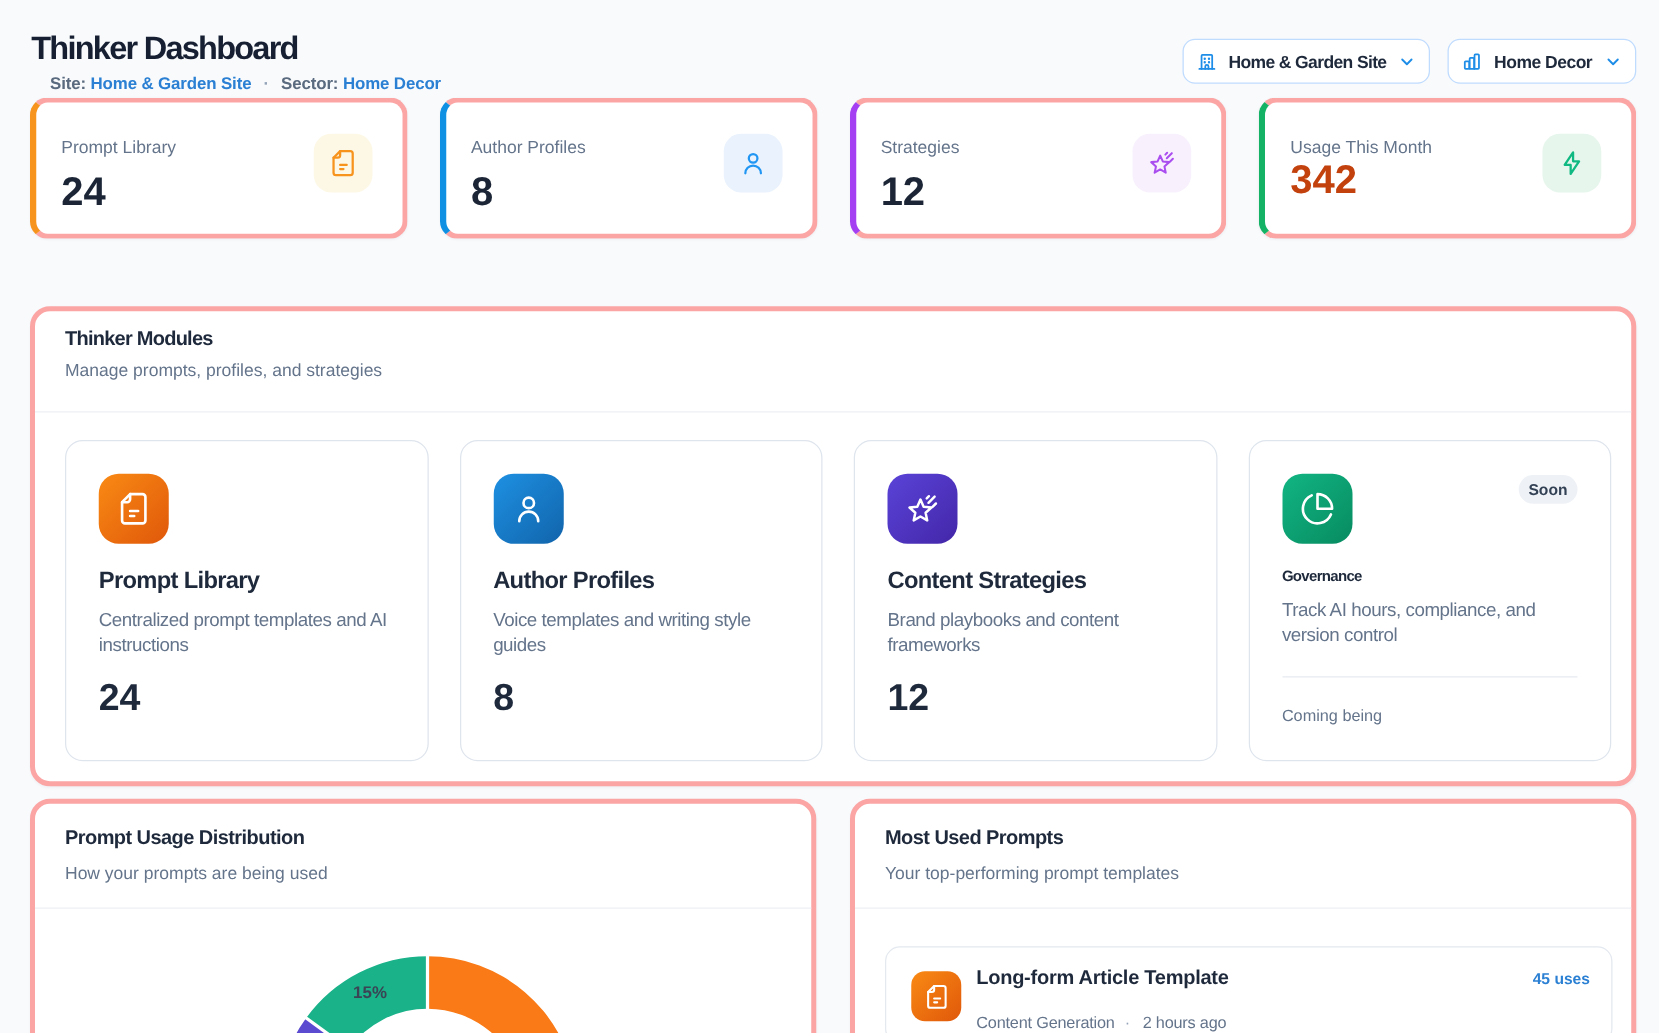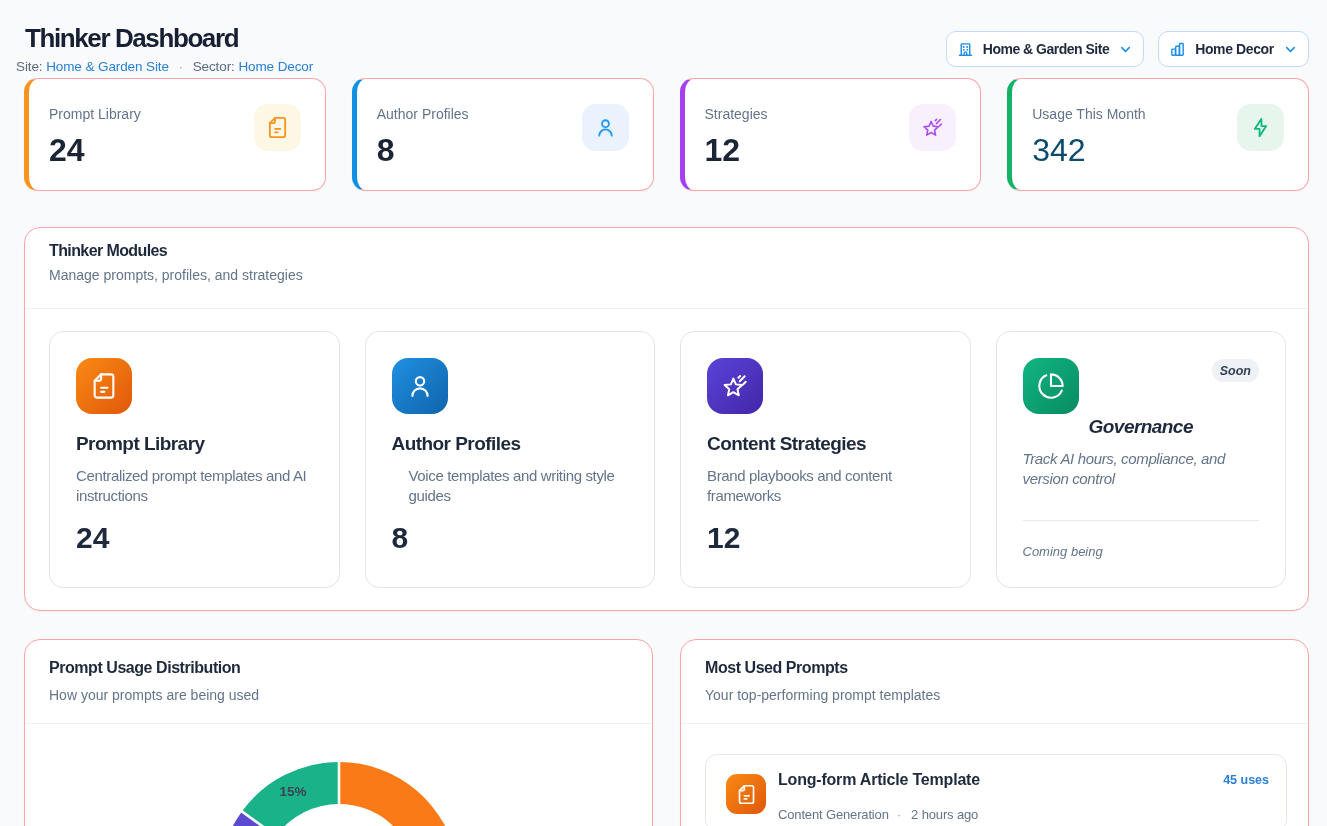--- a/index.html
+++ b/index.html
@@ -1,28 +1,28 @@
 <!DOCTYPE html>
 <html><head>
 <meta charset="utf-8">
 <style>
 * { margin:0; padding:0; box-sizing:border-box; }
 html,body { width:1327px; height:826px; overflow:hidden; background:#f8fafc; font-family:"Liberation Sans", sans-serif; color:#1e293b; }
 .abs { position:absolute; }
-.card { background:#fff; border:1px solid #fca5a5; border-radius:14px; box-shadow:0 1px 2px rgba(15,23,42,.04); }
+.card { background:#fff; border:4px solid #fca5a5; border-radius:14px; box-shadow:0 1px 2px rgba(15,23,42,.04); }
 .h1 { font-size:26px; font-weight:bold; letter-spacing:-1.4px; color:#172033; }
 .graytxt { color:#64748b; }
 .blue { color:#2b80d4; }
 .divider { position:absolute; left:0; right:0; height:1px; background:#edf0f4; }
 </style>
 </head>
 <body>
 
 <div class="abs h1" style="left:25px; top:23px;">Thinker Dashboard</div>
-<div class="abs" style="left:16px; top:59px; font-size:13.5px; font-weight:normal; color:#5b6b7f; letter-spacing:-.1px;">
+<div class="abs" style="left:40px; top:59px; font-size:13.5px; font-weight:bold; color:#5b6b7f; letter-spacing:-.1px;">
   Site: <span class="blue">Home &amp; Garden Site</span>
   <span style="color:#94a3b8; padding:0 6px;">·</span>
   Sector: <span class="blue">Home Decor</span>
 </div>
 
 <div class="abs" style="left:946px; top:31px; width:198px; height:36px; background:#fff; border:1px solid #bfdbfe; border-radius:10px; display:flex; align-items:center; justify-content:center; gap:9px;">
   <svg width="17" height="17" viewBox="0 0 24 24" fill="none" stroke="#1d8de8" stroke-width="2" stroke-linecap="round" stroke-linejoin="round">
     <path d="M6 20V5a1 1 0 0 1 1-1h10a1 1 0 0 1 1 1v15"></path>
     <path d="M3.5 20h17"></path>
     <path d="M10.2 20v-2.8a1.8 1.8 0 0 1 3.6 0V20"></path>
@@ -72,30 +72,30 @@
     <div style="font-size:32px; font-weight:bold; margin-top:10px; color:#1b2536;">12</div>
     <div class="abs" style="right:24px; top:25px; width:47px; height:47px; border-radius:14px; background:#f8f1fd; display:flex; align-items:center; justify-content:center;">
       <svg width="23" height="23" viewBox="0 0 24 24" fill="none" stroke="#ab4ef0" stroke-width="1.9" stroke-linecap="round" stroke-linejoin="round">
         <path d="M10.60 5.70 L12.77 10.61 L18.11 11.16 L14.12 14.74 L15.24 19.99 L10.60 17.30 L5.96 19.99 L7.08 14.74 L3.09 11.16 L8.43 10.61 Z" stroke-width="1.7"></path>
         <path d="M16.1 7.9 20.3 3.7 M14.9 4.9 16.4 3.4 M18.9 10.7 21.2 8.4" stroke-width="1.7"></path>
       </svg>
     </div>
   </div>
   <div class="card statcard" style="height:113px; border-radius:14px; position:relative; border-left:5px solid #14b264; padding:27px 20px 0 20px;">
     <div class="graytxt" style="font-size:14px;">Usage This Month</div>
-    <div style="font-size:32px; font-weight:normal; margin-top:10px; color:#0c4a6e;">342</div>
+    <div style="font-size:32px; font-weight:bold; color:#c2410c;">342</div>
     <div class="abs" style="right:24px; top:25px; width:47px; height:47px; border-radius:14px; background:#e6f6ec; display:flex; align-items:center; justify-content:center;">
       <svg width="23" height="23" viewBox="0 0 24 24" fill="none" stroke="#10b981" stroke-width="1.9" stroke-linecap="round" stroke-linejoin="round">
         <path d="M13 3L6 13.5h5L11 21l7-10.5h-5z"></path>
       </svg>
     </div>
   </div>
 </div>
 
-<div class="abs card" style="left:24px; top:227px; width:1285px; height:384px; border-radius:16px;">
+<div class="abs card" style="left:24px; top:245px; width:1285px; height:384px; border-radius:16px;">
   <div style="padding:13.5px 24px 0;">
     <div style="font-size:16px; font-weight:bold; letter-spacing:-.6px;">Thinker Modules</div>
     <div class="graytxt" style="font-size:14px; margin-top:7px;">Manage prompts, profiles, and strategies</div>
   </div>
   <div class="divider" style="top:80px;"></div>
   <div class="abs" style="left:24px; top:103px; width:1237px; display:grid; grid-template-columns:repeat(4,1fr); gap:25px;">
 
     <div style="border:1px solid #dfe5ed; border-radius:14px; height:257px; padding:26px; position:relative;">
       <div style="width:56px; height:56px; border-radius:16px; background:linear-gradient(135deg,#f98a14,#e0580a); display:flex; align-items:center; justify-content:center;">
         <svg width="28" height="28" viewBox="0 0 24 24" fill="none" stroke="#fff" stroke-width="1.8" stroke-linecap="round" stroke-linejoin="round">
@@ -110,45 +110,45 @@
     </div>
 
     <div style="border:1px solid #dfe5ed; border-radius:14px; height:257px; padding:26px; position:relative;">
       <div style="width:56px; height:56px; border-radius:16px; background:linear-gradient(135deg,#1e90e2,#1164ab); display:flex; align-items:center; justify-content:center;">
         <svg width="28" height="28" viewBox="0 0 24 24" fill="none" stroke="#fff" stroke-width="1.8" stroke-linecap="round" stroke-linejoin="round">
           <circle cx="12" cy="8" r="3.6"></circle>
           <path d="M5.5 20.5a6.5 6.5 0 0 1 13 0"></path>
         </svg>
       </div>
       <div style="font-size:19px; font-weight:bold; letter-spacing:-.55px; margin-top:19px;">Author Profiles</div>
-      <div class="graytxt" style="font-size:15px; margin-top:11px; line-height:20px; letter-spacing:-.35px;margin-left:17px;">Voice templates and writing style guides</div>
+      <div class="graytxt" style="font-size:15px; margin-top:11px; line-height:20px; letter-spacing:-.35px;">Voice templates and writing style guides</div>
       <div style="font-size:30px; font-weight:bold; margin-top:15px;">8</div>
     </div>
 
     <div style="border:1px solid #dfe5ed; border-radius:14px; height:257px; padding:26px; position:relative;">
       <div style="width:56px; height:56px; border-radius:16px; background:linear-gradient(135deg,#5a43d8,#4326a8); display:flex; align-items:center; justify-content:center;">
         <svg width="28" height="28" viewBox="0 0 24 24" fill="none" stroke="#fff" stroke-width="1.8" stroke-linecap="round" stroke-linejoin="round">
           <path d="M10.60 5.70 L12.77 10.61 L18.11 11.16 L14.12 14.74 L15.24 19.99 L10.60 17.30 L5.96 19.99 L7.08 14.74 L3.09 11.16 L8.43 10.61 Z" stroke-width="1.7"></path>
           <path d="M16.1 7.9 20.3 3.7 M14.9 4.9 16.4 3.4 M18.9 10.7 21.2 8.4" stroke-width="1.7"></path>
         </svg>
       </div>
       <div style="font-size:19px; font-weight:bold; letter-spacing:-.55px; margin-top:19px;">Content Strategies</div>
       <div class="graytxt" style="font-size:15px; margin-top:11px; line-height:20px; letter-spacing:-.35px;">Brand playbooks and content frameworks</div>
       <div style="font-size:30px; font-weight:bold; margin-top:15px;">12</div>
     </div>
 
-    <div style="border:1px solid #dfe5ed; border-radius:14px; height:257px; padding:26px; position:relative;font-style:italic;">
+    <div style="border:1px solid #dfe5ed; border-radius:14px; height:257px; padding:26px; position:relative;">
       <div style="width:56px; height:56px; border-radius:16px; background:linear-gradient(135deg,#12b583,#078b60); display:flex; align-items:center; justify-content:center;">
         <svg width="28" height="28" viewBox="0 0 24 24" fill="none" stroke="#fff" stroke-width="1.8" stroke-linecap="round" stroke-linejoin="round">
           <path d="M21.21 15.89A10 10 0 1 1 8 2.83"></path>
           <path d="M22 12A10 10 0 0 0 12 2v10z"></path>
         </svg>
       </div>
       <div class="abs" style="right:26px; top:27px; background:#eef1f6; border-radius:999px; padding:4.5px 8px; font-size:12.5px; font-weight:bold; color:#334155;">Soon</div>
-      <div style="font-size:19px; font-weight:bold; letter-spacing:-.55px; margin-top:2px;text-align:center;">Governance</div>
+      <div style="font-size:12px; font-weight:bold; letter-spacing:-.55px; margin-top:19px;">Governance</div>
       <div class="graytxt" style="font-size:15px; margin-top:11px; line-height:20px; letter-spacing:-.35px;">Track AI hours, compliance, and version control</div>
       <div class="abs" style="left:26px; right:26px; top:188px; height:1px; background:#e6eaf0;"></div>
       <div class="abs graytxt" style="left:26px; top:212px; font-size:13px;">Coming being</div>
     </div>
   </div>
 </div>
 
 <div class="abs card" style="left:24px; top:639px; width:629px; height:420px; border-radius:16px;">
   <div style="padding:19px 24px 0;">
     <div style="font-size:16px; font-weight:bold; letter-spacing:-.45px;">Prompt Usage Distribution</div>

